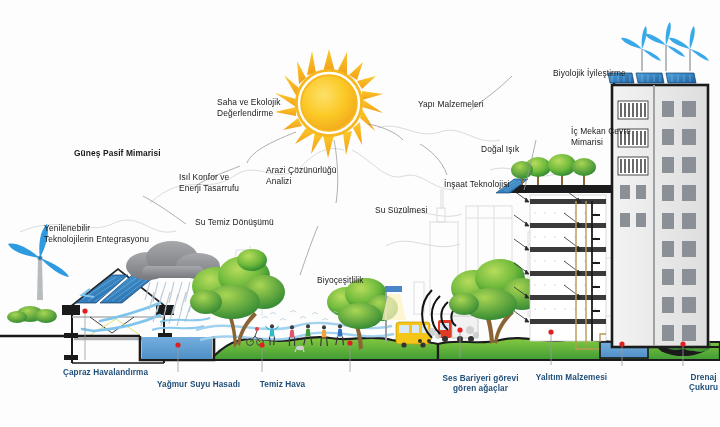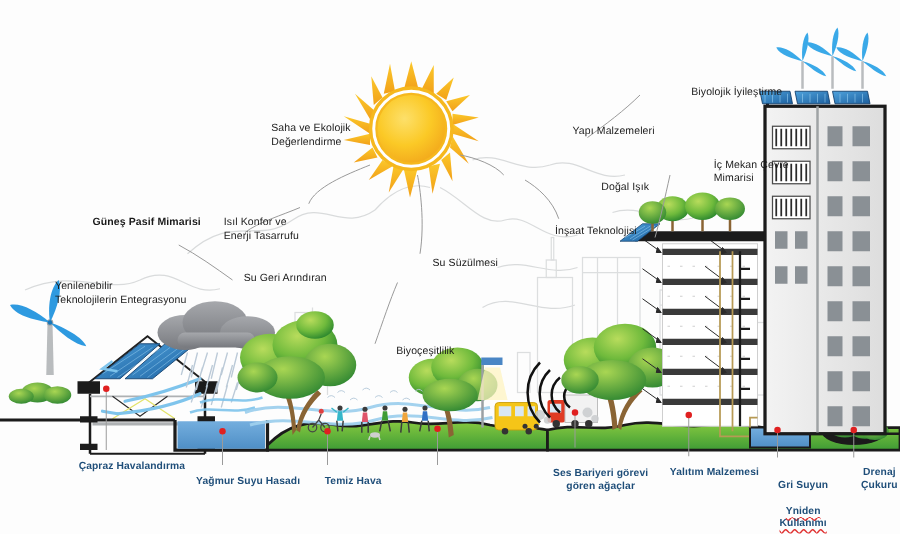--- a/index.html
+++ b/index.html
@@ -1,21 +1,21 @@
 <!DOCTYPE html>
 <html><head>
 <meta charset="utf-8">
 <style>
   html,body{margin:0;padding:0;background:#ffffff;}
   body{font-family:"Liberation Sans","DejaVu Sans",sans-serif;}
   #stage{position:relative;width:720px;height:427px;background:#fdfdfd;overflow:hidden;}
   #art{position:absolute;left:0;top:0;width:720px;height:427px;}
   .lbl{position:absolute;color:#1a1a1a;font-size:8.4px;line-height:10.6px;
        letter-spacing:.1px;white-space:pre-line;font-family:"Liberation Sans",sans-serif;padding-left:41px;}
-  .lbl.bold{font-weight:bold;margin-top:24px;}
+  .lbl.bold{font-weight:bold;}
   .lbl.blue{color:#1f4e79;font-weight:bold;font-size:8.2px;line-height:10.2px;}
   .lbl.ctr{text-align:center;transform:translateX(-50%);}
   .spell{text-decoration:underline wavy #e03030;text-decoration-thickness:.8px;
          text-underline-offset:1.5px;}
 </style>
 </head>
 <body>
 
 <div id="stage">
 
@@ -541,37 +541,35 @@
     <circle cx="622" cy="344" r="2.6"></circle>
     <circle cx="683" cy="344" r="2.6"></circle>
   </g>
 </svg>
 
 <div class="lbl" style="left:176px;top:97px">Saha ve Ekolojik
 Değerlendirme</div>
 <div class="lbl bold" style="left:33px;top:148px">Güneş Pasif Mimarisi</div>
 <div class="lbl" style="left:138px;top:172px">Isıl Konfor ve
 Enerji Tasarrufu</div>
-<div class="lbl" style="left:154px;top:217px">Su Geri Arındıran</div>
+<div class="lbl" style="left:154px;top:217px">Su Temiz Dönüşümü</div>
 <div class="lbl" style="left:3px;top:223px">Yenilenebilir
 Teknolojilerin Entegrasyonu</div>
-<div class="lbl" style="left:305px;top:205px">Su Süzülmesi</div>
+<div class="lbl" style="left:225px;top:165px">Arazi Çözünürlüğü
+Analizi</div>
+<div class="lbl" style="left:334px;top:205px">Su Süzülmesi</div>
 <div class="lbl" style="left:276px;top:275px">Biyoçeşitlilik</div>
-<div class="lbl" style="left:417px;top:99px">Yapı Malzemeleri</div>
+<div class="lbl" style="left:377px;top:99px">Yapı Malzemeleri</div>
 <div class="lbl" style="left:440px;top:144px">Doğal Işık</div>
 <div class="lbl" style="left:403px;top:179px">İnşaat Teknolojisi</div>
 <div class="lbl" style="left:512px;top:68px">Biyolojik İyileştirme</div>
 <div class="lbl" style="left:530px;top:126px">İç Mekan Çevre
 Mimarisi</div>
 
 <div class="lbl blue ctr" style="left:85px;top:368px">Çapraz Havalandırma</div>
 <div class="lbl blue ctr" style="left:178px;top:380px">Yağmur Suyu Hasadı</div>
 <div class="lbl blue ctr" style="left:262px;top:380px">Temiz Hava</div>
 <div class="lbl blue ctr" style="left:460px;top:374px">Ses Bariyeri görevi
 gören ağaçlar</div>
 <div class="lbl blue ctr" style="left:551px;top:373px">Yalıtım Malzemesi</div>
-<div class="lbl blue ctr" style="left:622px;top:373px">
-  <span>Gri Suyun</span><br>
-  <span class="spell">Yniden Kullanımı</span>
+<div class="lbl blue ctr" style="left:683px;top:373px">Drenaj Çukuru</div>
+
 </div>
-<div class="lbl blue ctr" style="left:683px;top:373px">Drenaj Çukuru</div>
-
-</div>
 
 </body></html>

